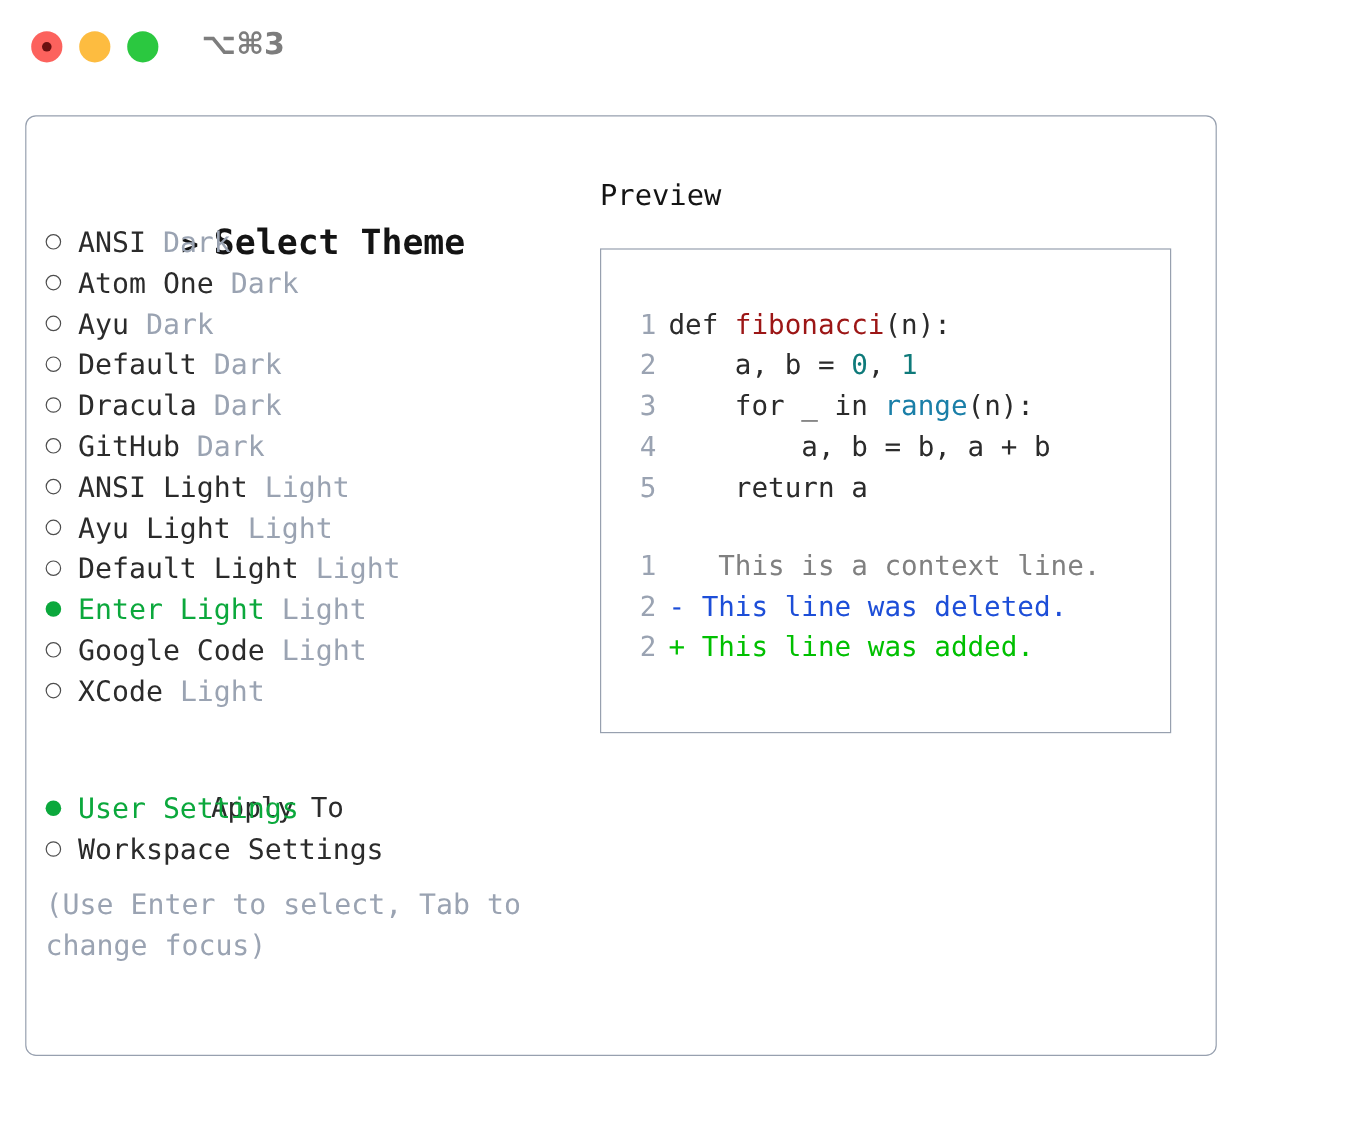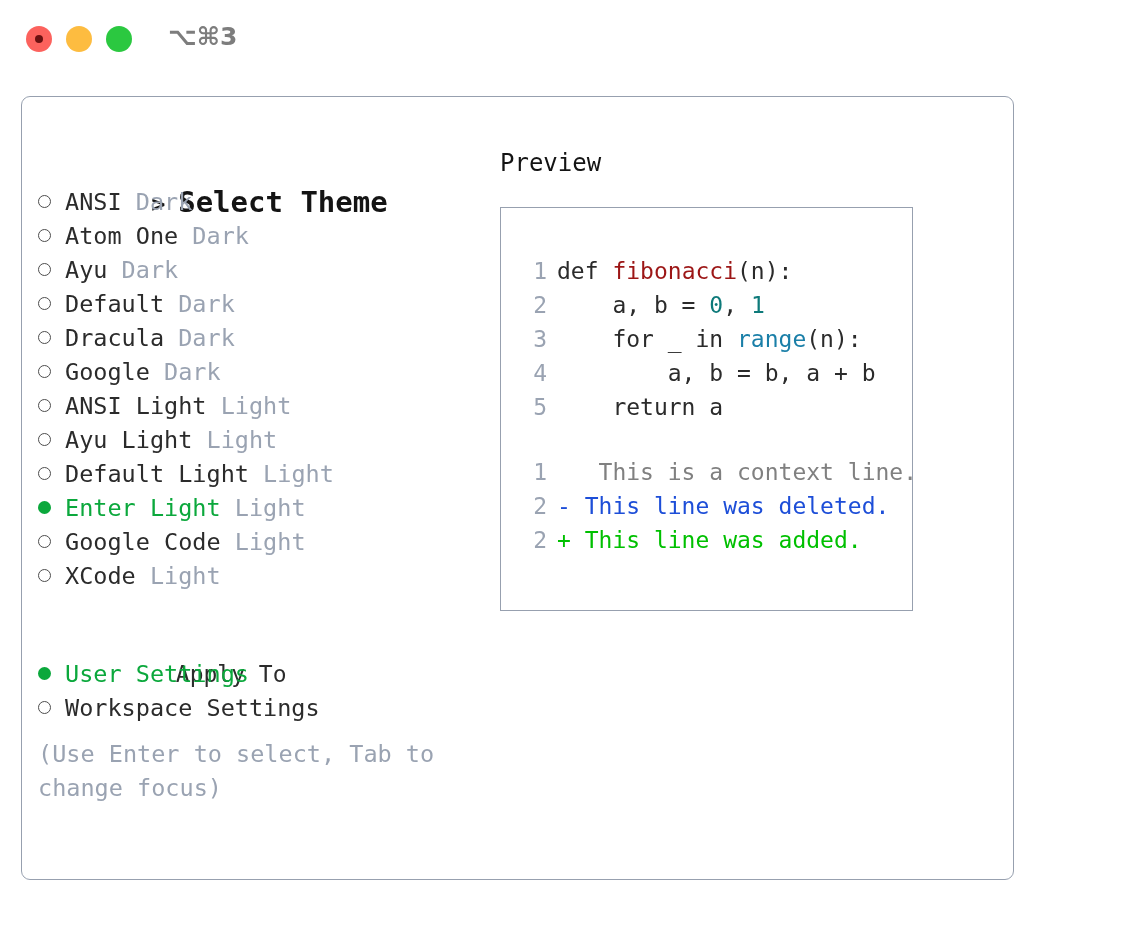--- a/index.html
+++ b/index.html
@@ -143,21 +143,21 @@
     top: 52px;
     width: 490px;
   }
   #preview-label {
     font-size: 24px;
     font-weight: normal;
     color: #141414;
     margin-bottom: 30px;
   }
   #code-box {
-    width: 413px;
+    width: 476px;
     height: 404px;
     border: 1.6px solid #97a0af;
     box-sizing: border-box;
     padding: 46px 0 0 0;
   }
   .code-line {
     height: 34px;
     line-height: 34px;
     font-size: 23px;
     white-space: pre;
@@ -197,21 +197,21 @@
       <div class="row">
         <span class="marker head-caret">&gt;</span><span class="title-text">Select Theme</span>
       </div>
 
       <div id="theme-items">
           <div class="row"><span class="marker"><span class="bullet-open"></span></span><span class="name">ANSI</span> <span class="tag">Dark</span></div>
           <div class="row"><span class="marker"><span class="bullet-open"></span></span><span class="name">Atom One</span> <span class="tag">Dark</span></div>
           <div class="row"><span class="marker"><span class="bullet-open"></span></span><span class="name">Ayu</span> <span class="tag">Dark</span></div>
           <div class="row"><span class="marker"><span class="bullet-open"></span></span><span class="name">Default</span> <span class="tag">Dark</span></div>
           <div class="row"><span class="marker"><span class="bullet-open"></span></span><span class="name">Dracula</span> <span class="tag">Dark</span></div>
-          <div class="row"><span class="marker"><span class="bullet-open"></span></span><span class="name">Google</span> <span class="tag">Dark</span></div>
+          <div class="row"><span class="marker"><span class="bullet-open"></span></span><span class="name">GitHub</span> <span class="tag">Dark</span></div>
           <div class="row"><span class="marker"><span class="bullet-open"></span></span><span class="name">ANSI Light</span> <span class="tag">Light</span></div>
           <div class="row"><span class="marker"><span class="bullet-open"></span></span><span class="name">Ayu Light</span> <span class="tag">Light</span></div>
           <div class="row"><span class="marker"><span class="bullet-open"></span></span><span class="name">Default Light</span> <span class="tag">Light</span></div>
           <div class="row"><span class="marker"><span class="bullet-filled"></span></span><span class="name sel">Enter Light</span> <span class="tag">Light</span></div>
           <div class="row"><span class="marker"><span class="bullet-open"></span></span><span class="name">Google Code</span> <span class="tag">Light</span></div>
           <div class="row"><span class="marker"><span class="bullet-open"></span></span><span class="name">XCode</span> <span class="tag">Light</span></div>
         </div>
 
       <div class="spacer-sm"></div>
 

